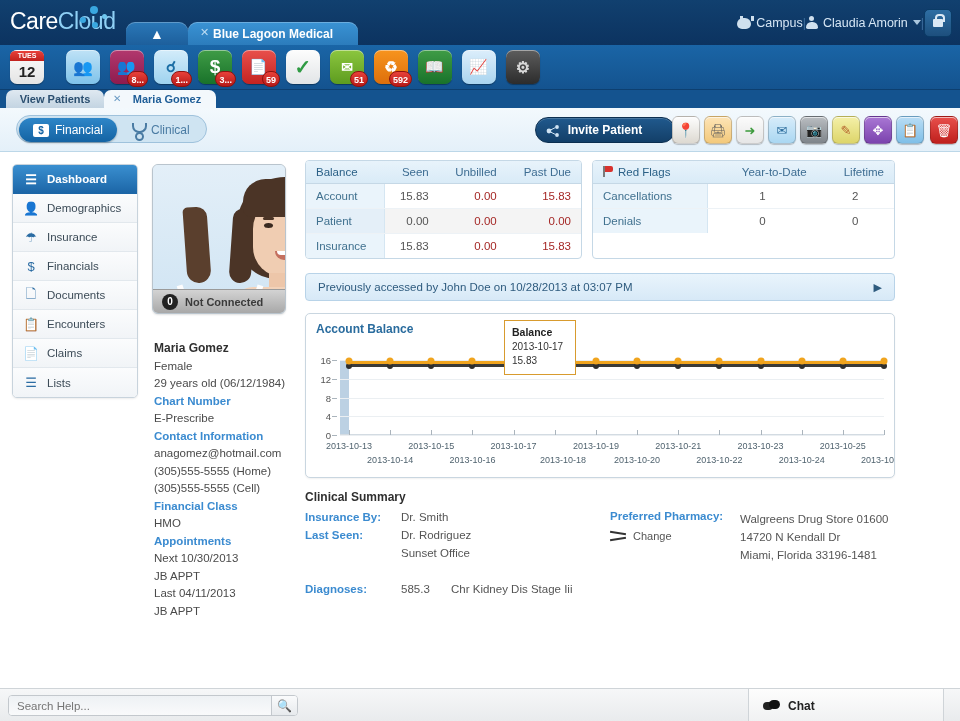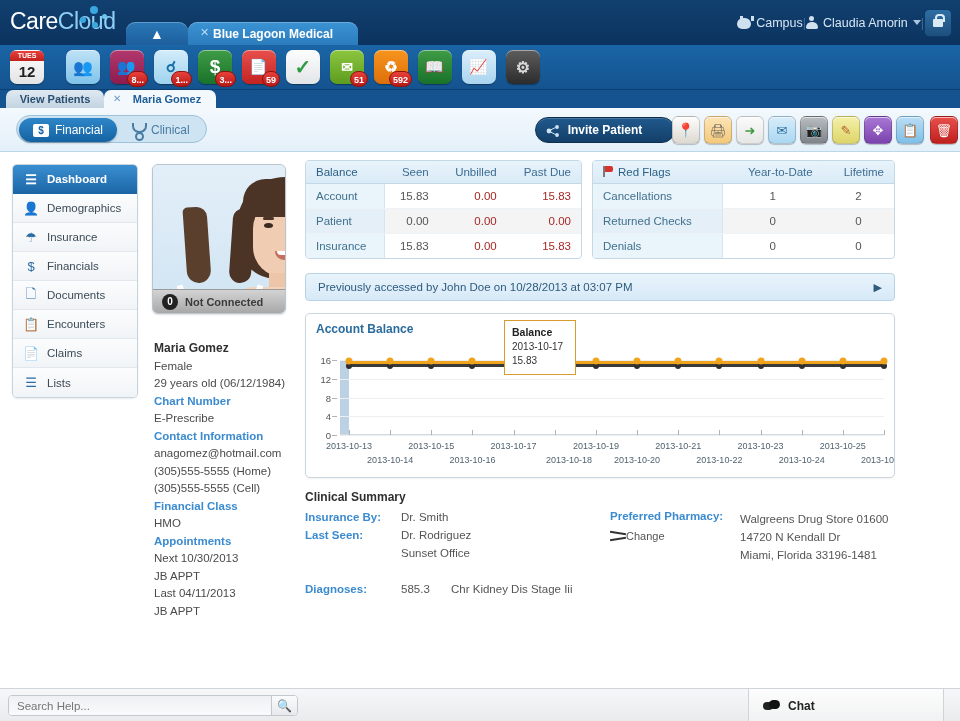--- a/index.html
+++ b/index.html
@@ -252,21 +252,21 @@
   .tooltip b { font-size:10.5px; color:#222; }
 
   
   .clinical { margin-top:12px; position:relative; font-size:11.5px; color:#555; }
   .cs-title { font-weight:bold; color:#2f2f2f; font-size:12px; margin-bottom:4px;}
   .cs-row { display:flex; line-height:18px;}
   .cs-lbl { width:96px; color:#3b8bd0; font-weight:bold; }
   .cs-val { color:#555; }
   .pharmacy { position:absolute; left:305px; top:20px; width:290px; }
   .ph-lbl { color:#3b8bd0; font-weight:bold; }
-  .ph-change { display:flex; align-items:center; margin-top:8px; color:#555; font-size:11px;}
+  .ph-change { display:flex; align-items:center; gap:7px; margin-top:8px; color:#555; font-size:11px;}
   .swap-ico { width:16px;height:12px; position:relative; }
   .swap-ico:before,.swap-ico:after{content:"";position:absolute;left:0;width:16px;height:2px;background:#333;}
   .swap-ico:before{top:2px;transform:rotate(9deg);} .swap-ico:after{top:8px;transform:rotate(-9deg);}
   .ph-addr { position:absolute; left:130px; top:0; line-height:18px; color:#555;}
 
   
   .footer {
     position:absolute; left:0; top:688px; width:960px; height:33px;
     background:linear-gradient(to bottom,#f6f7f8,#e9ebed); border-top:1px solid #cfd4d8;
   }
@@ -577,25 +577,20 @@
               </th>
               <th>Year-to-Date</th>
               <th>Lifetime</th>
             </tr>
               </thead>
             <tbody>
               <tr>
                 <td class="first">Cancellations</td>
                 <td style="text-align:center;">1</td>
                 <td style="text-align:center;">2</td>
-              </tr>
-              <tr class="alt">
-                <td class="first">Returned Checks</td>
-                <td style="text-align:center;">0</td>
-                <td style="text-align:center;">0</td>
               </tr>
               <tr>
                 <td class="first">Denials</td>
                 <td style="text-align:center;">0</td>
                 <td style="text-align:center;">0</td>
               </tr>
             </tbody>
           </table>
         </div>
       </div>
@@ -677,21 +672,21 @@
         </div>
       <div class="xlabel" style="left: 43px; top: 127px;">2013-10-13</div>
           <div class="xlabel" style="left: 125.308px; top: 127px;">2013-10-15</div>
           <div class="xlabel" style="left: 207.615px; top: 127px;">2013-10-17</div>
           <div class="xlabel" style="left: 289.923px; top: 127px;">2013-10-19</div>
           <div class="xlabel" style="left: 372.231px; top: 127px;">2013-10-21</div>
           <div class="xlabel" style="left: 454.538px; top: 127px;">2013-10-23</div>
           <div class="xlabel" style="left: 536.846px; top: 127px;">2013-10-25</div>
           <div class="xlabel" style="left: 84.1538px; top: 141px;">2013-10-14</div>
           <div class="xlabel" style="left: 166.462px; top: 141px;">2013-10-16</div>
-          <div class="xlabel" style="left: 263px; top: 141px;">2013-10-18</div>
+          <div class="xlabel" style="left: 257px; top: 141px;">2013-10-18</div>
           <div class="xlabel" style="left: 331.077px; top: 141px;">2013-10-20</div>
           <div class="xlabel" style="left: 413.385px; top: 141px;">2013-10-22</div>
           <div class="xlabel" style="left: 495.692px; top: 141px;">2013-10-24</div>
           <div class="xlabel" style="left: 578px; top: 141px;">2013-10-28</div>
         </div>
 
       <div class="clinical">
         <div class="cs-title">Clinical Summary</div>
         <div class="cs-row">
           <span class="cs-lbl">Insurance By:</span>

